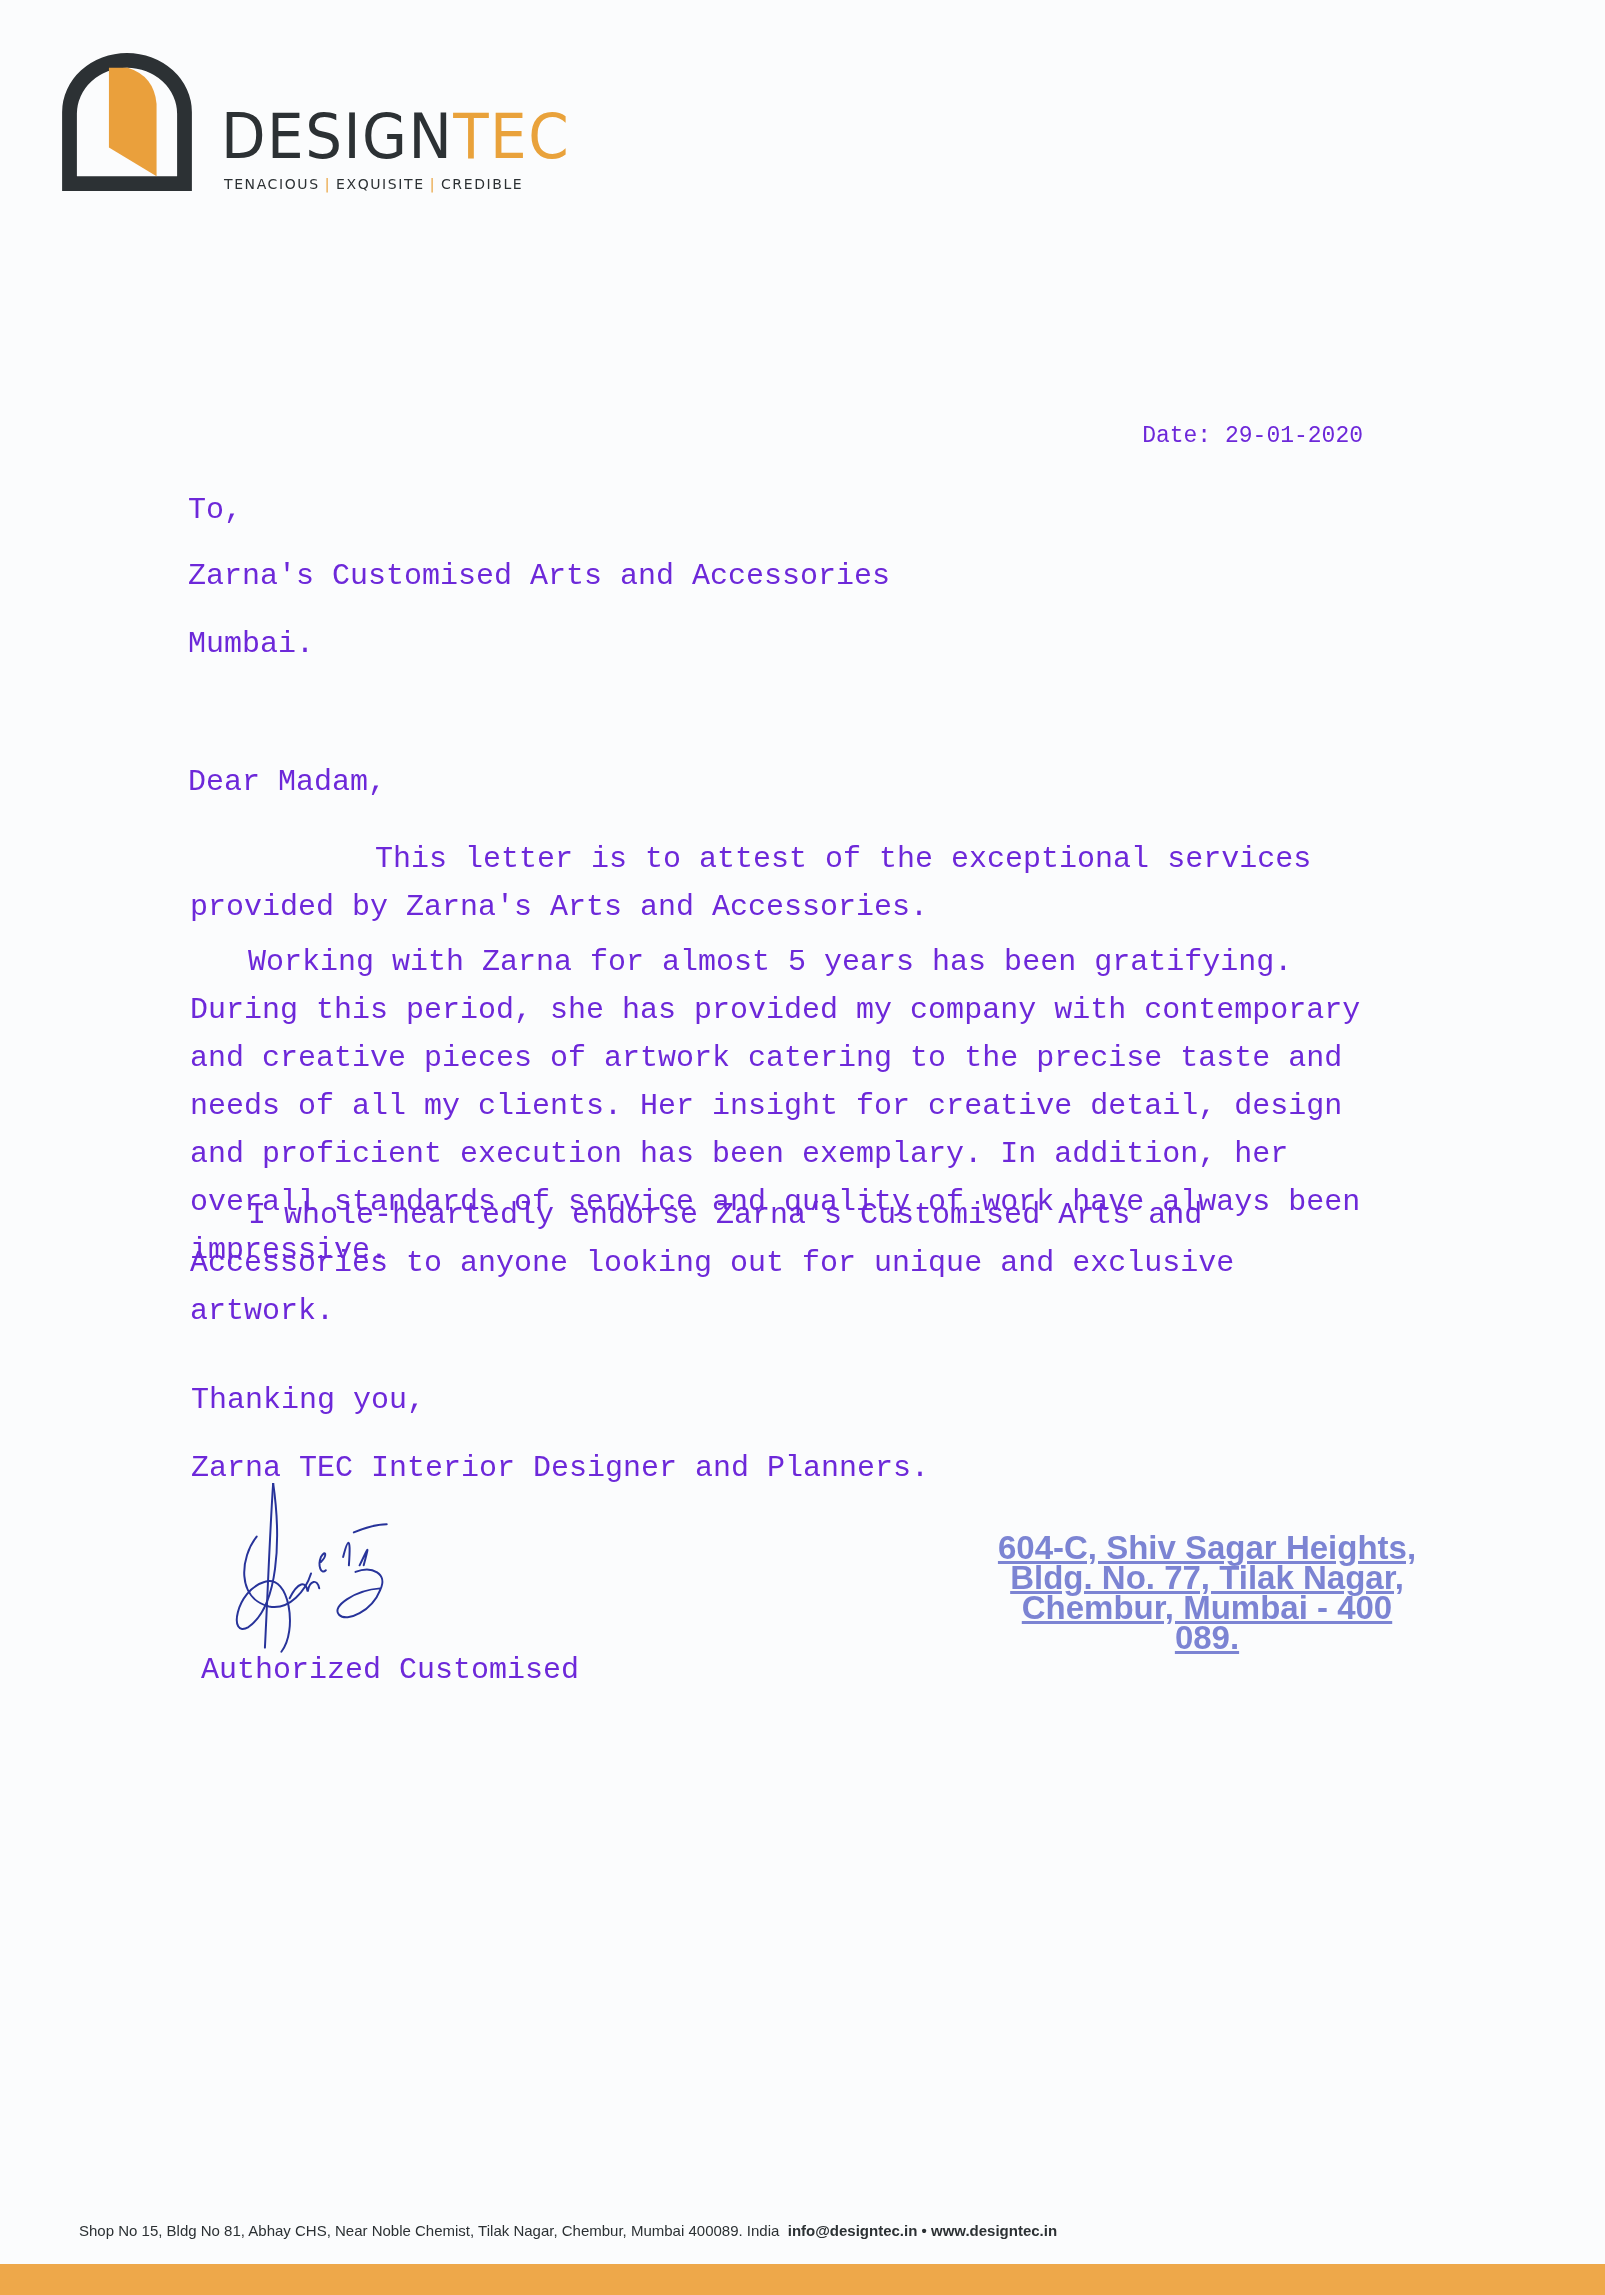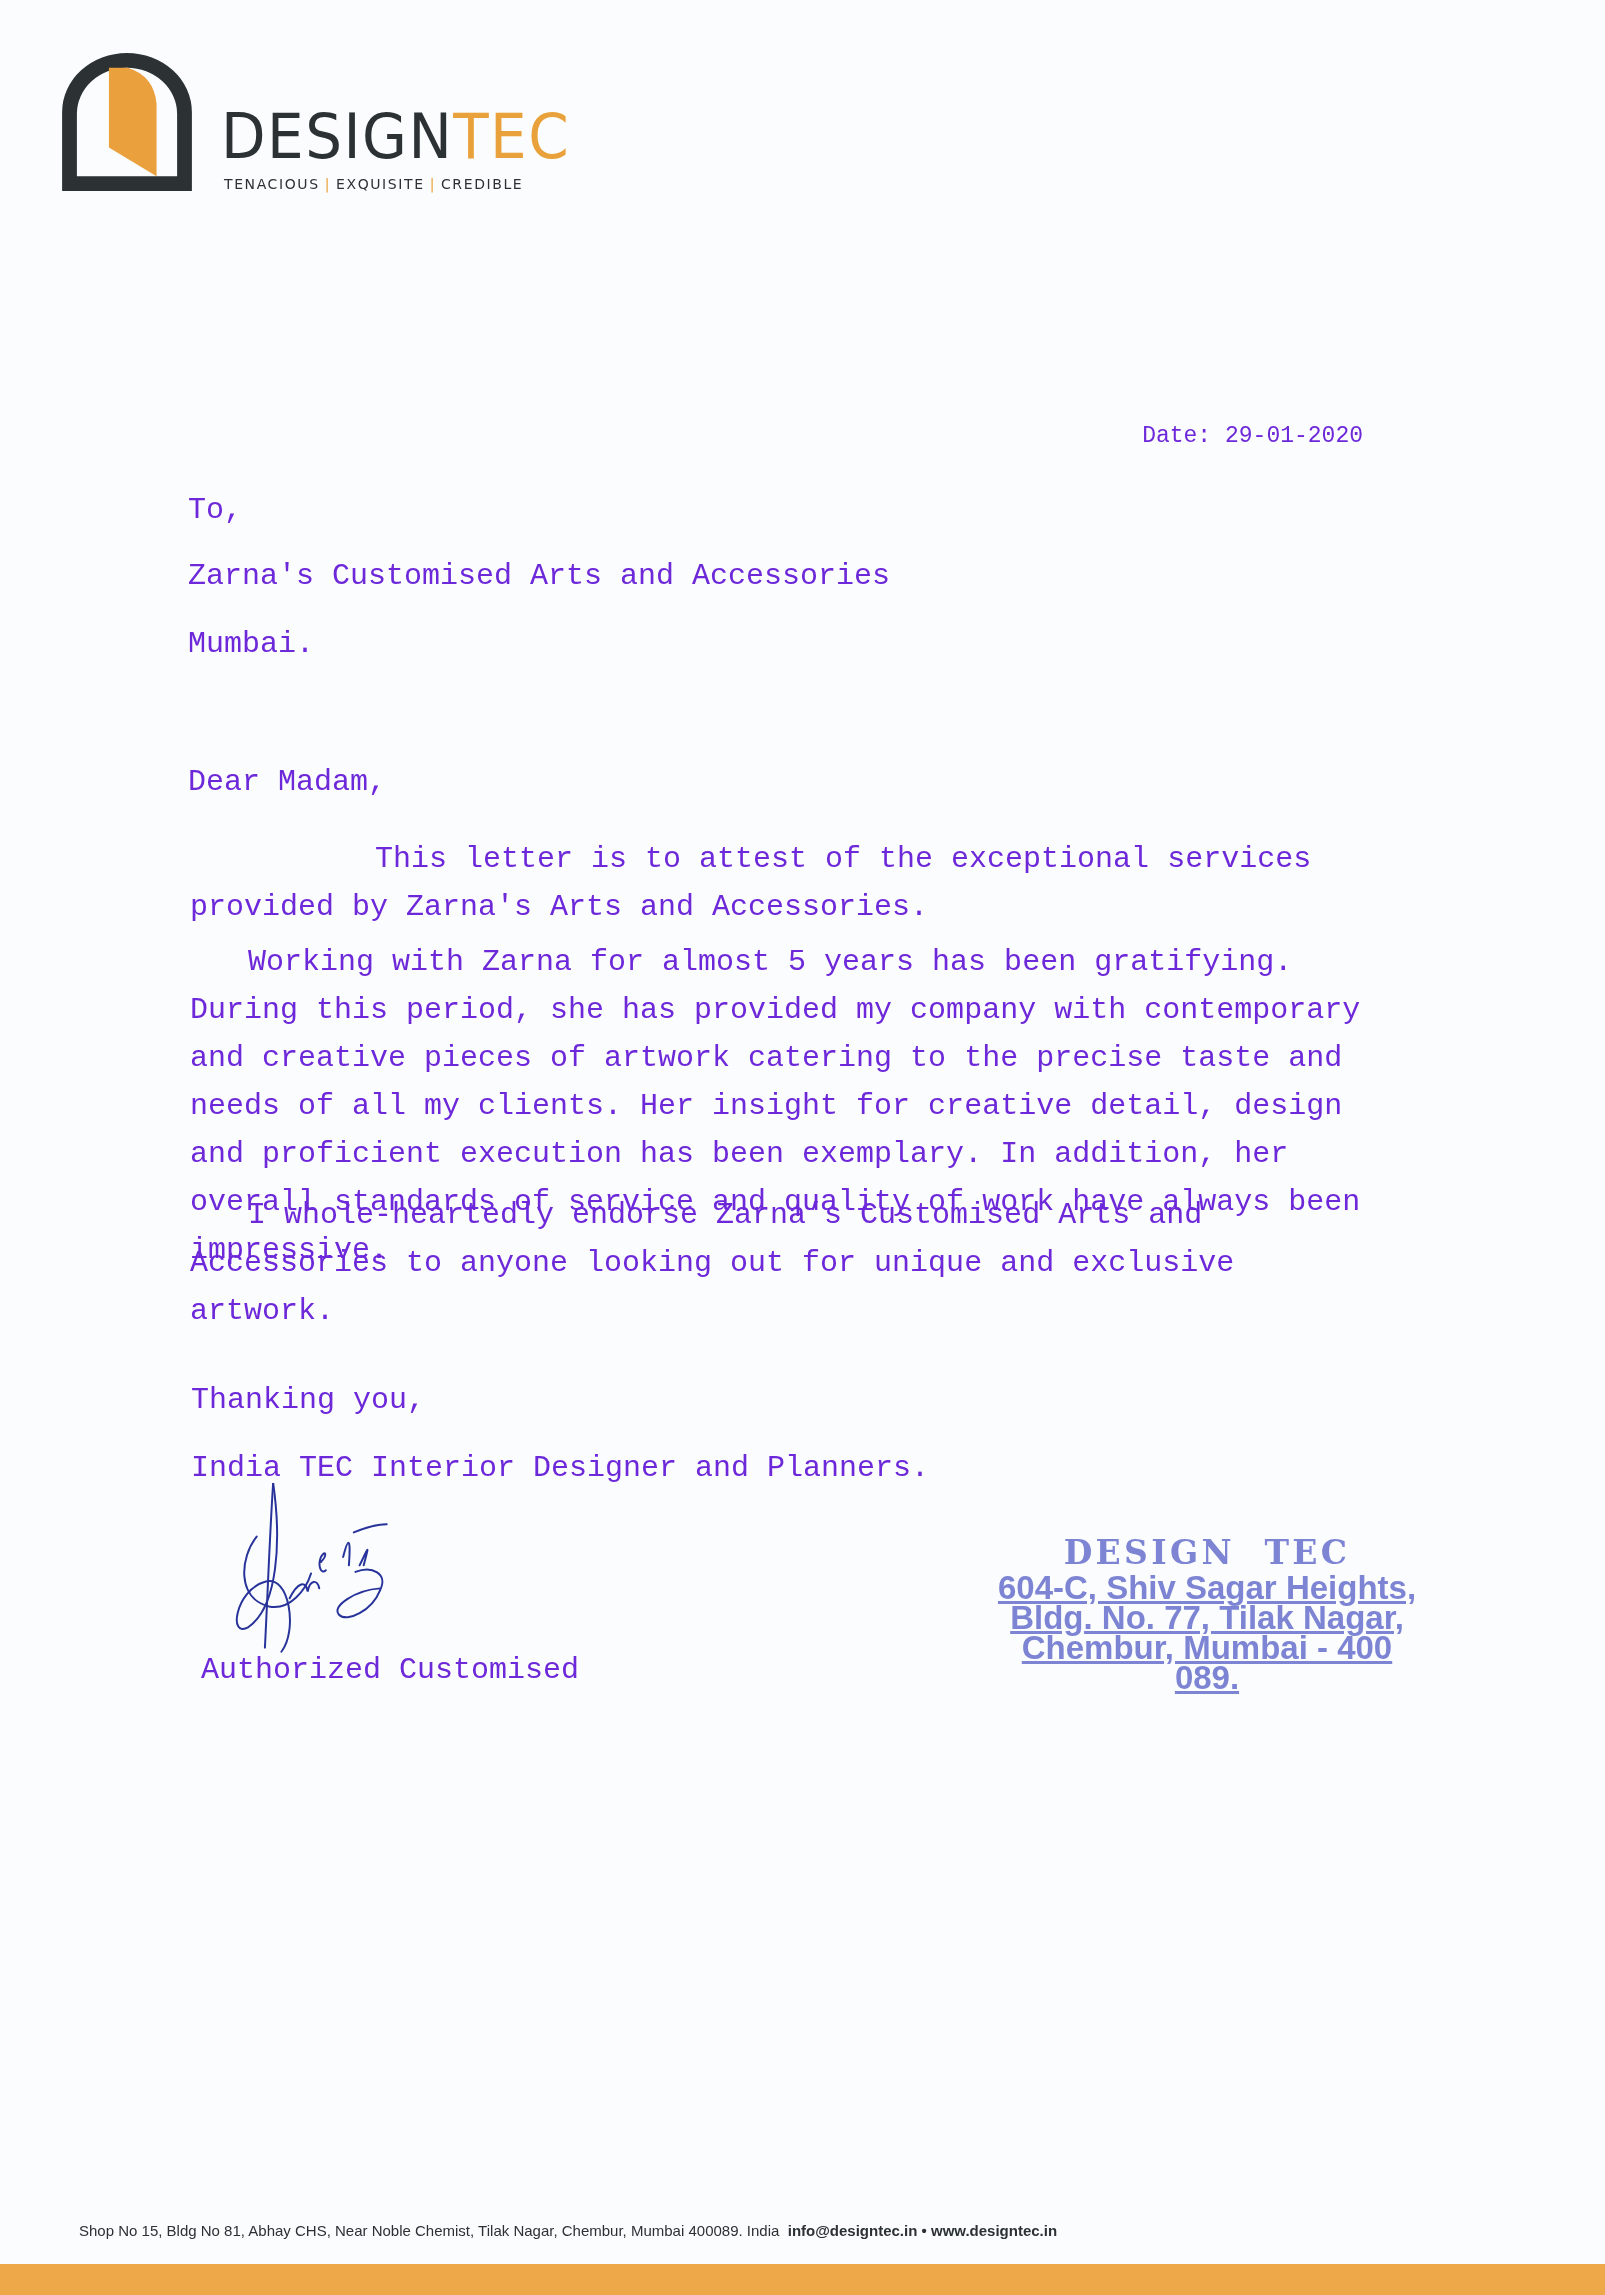--- a/index.html
+++ b/index.html
@@ -98,40 +98,39 @@
 
 <div class="abs txt" style="left:188px; top:758px;">Dear Madam,</div>
 
 <div class="abs txt para" style="top:823px; text-indent:185px;margin-top:12px;">This letter is to attest of the exceptional services provided by Zarna's Arts and Accessories.</div>
 
 <div class="abs txt para" style="top:938px; text-indent:58px; line-height:48px;">Working with Zarna for almost 5 years has been gratifying. During this period, she has provided my company with contemporary and creative pieces of artwork catering to the precise taste and needs of all my clients. Her insight for creative detail, design and proficient execution has been exemplary. In addition, her overall standards of service and quality of work have always been impressive.</div>
 
 <div class="abs txt para" style="top:1191px; text-indent:58px;">I whole-heartedly endorse Zarna’s Customised Arts and Accessories to anyone looking out for unique and exclusive artwork.</div>
 
 <div class="abs txt" style="left:191px; top:1376px;">Thanking you,</div>
-<div class="abs txt" style="left:191px; top:1444px;">India TEC Interior Designer and Planners.</div>
+<div class="abs txt" style="left:191px; top:1444px;">Zarna TEC Interior Designer and Planners.</div>
 
 <div class="abs signature">
   <svg width="214" height="177" viewBox="0 0 260 215" fill="none" stroke="#27339a" stroke-width="2.4" stroke-linecap="round">
     <path d="M50,0 C46,60 44,120 40,200"></path>
     <path d="M50,0 C60,70 56,150 20,175 C-5,190 4,130 40,120 C70,110 80,180 60,205"></path>
     <path d="M30,65 C10,90 5,140 45,150 C70,155 90,130 96,110"></path>
     <path d="M70,140 C80,120 90,118 92,132 C94,118 104,116 106,128"></path>
     <path d="M108,96 C116,88 114,80 108,90 C104,100 108,112 114,106"></path>
     <path d="M135,90 C140,70 145,60 142,100"></path>
     <path d="M148,60 C160,55 175,50 188,50"></path>
     <path d="M150,108 C170,100 190,110 180,130 C170,155 140,170 130,160 C120,150 150,130 180,128"></path>
     <path d="M155,100 C165,80 168,70 160,100"></path>
   </svg>
 </div>
 
 <div class="abs txt" style="left:201px; top:1646px;">Authorized Customised</div>
 
 <div class="abs stamp">
-  <div class="st-title" style="white-space:pre;">DESIGN  TEC</div>
   <div class="st-line">604-C, Shiv Sagar Heights,</div>
   <div class="st-line">Bldg. No. 77, Tilak Nagar,</div>
   <div class="st-line">Chembur, Mumbai - 400 089.</div>
 </div>
 
 <div class="abs footer-text">
   <span>Shop No 15, Bldg No 81, Abhay CHS, Near Noble Chemist, Tilak Nagar, Chembur, Mumbai 400089. India</span>&nbsp;
   <b>info@designtec.in</b>
   <b>•</b>
   <b>www.designtec.in</b>

